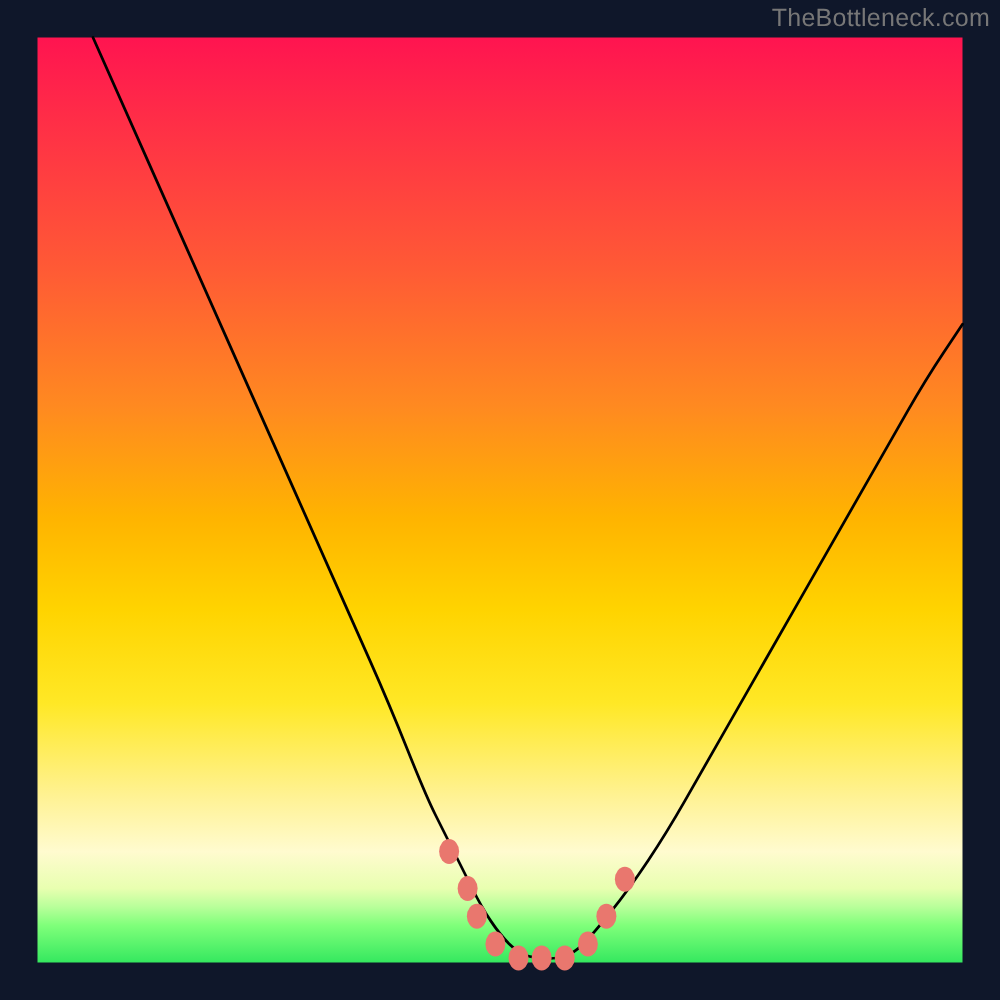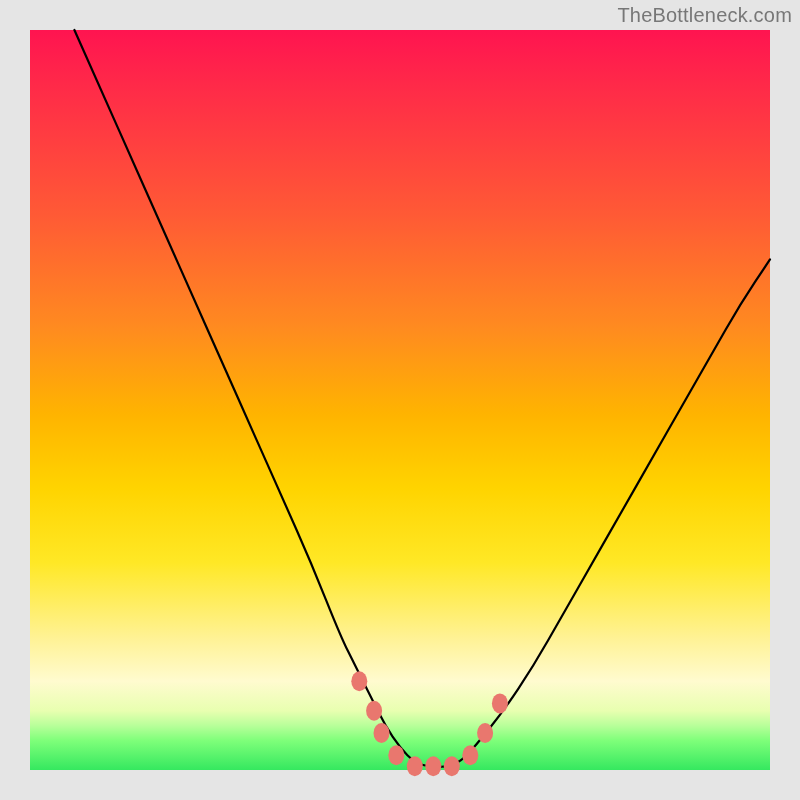--- a/index.html
+++ b/index.html
@@ -10,21 +10,21 @@
     background: #000;
     overflow: hidden;
     font-family: Arial, Helvetica, sans-serif;
   }
   .frame {
     position: absolute;
     left: 0;
     top: 0;
     width: 800px;
     height: 800px;
-    background: #e5e5e5;
+    background: #0f172a;
   }
   .plot-area {
     position: absolute;
     left: 30px;
     top: 30px;
     width: 740px;
     height: 740px;
     
     background: linear-gradient(
       to bottom,

